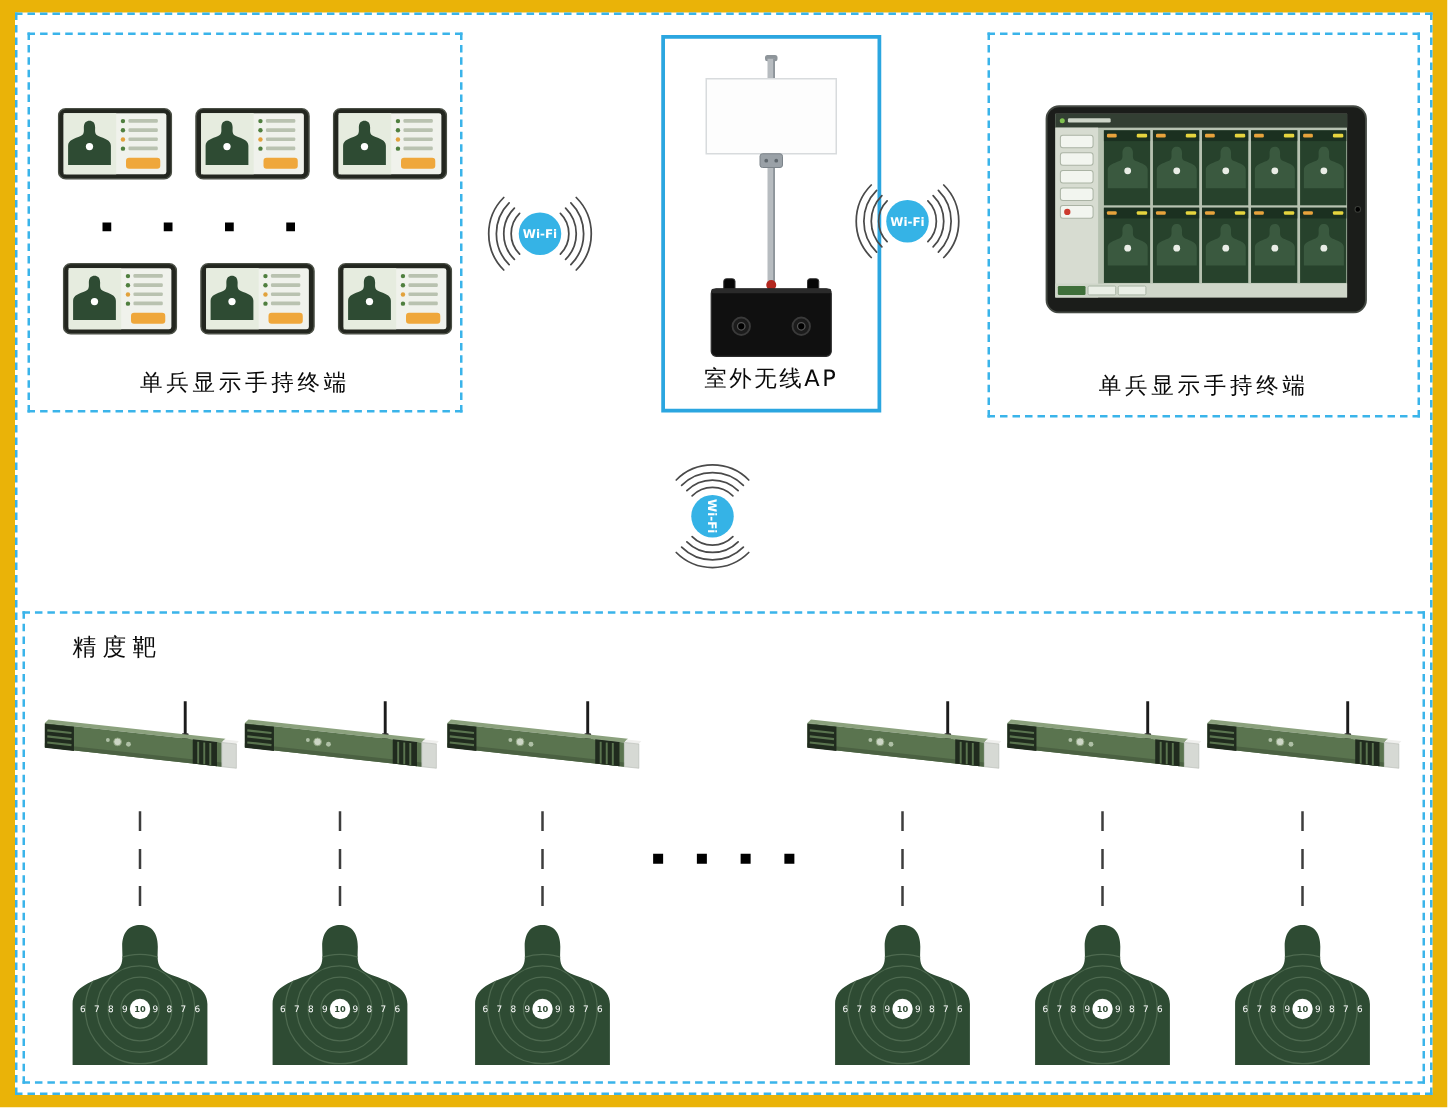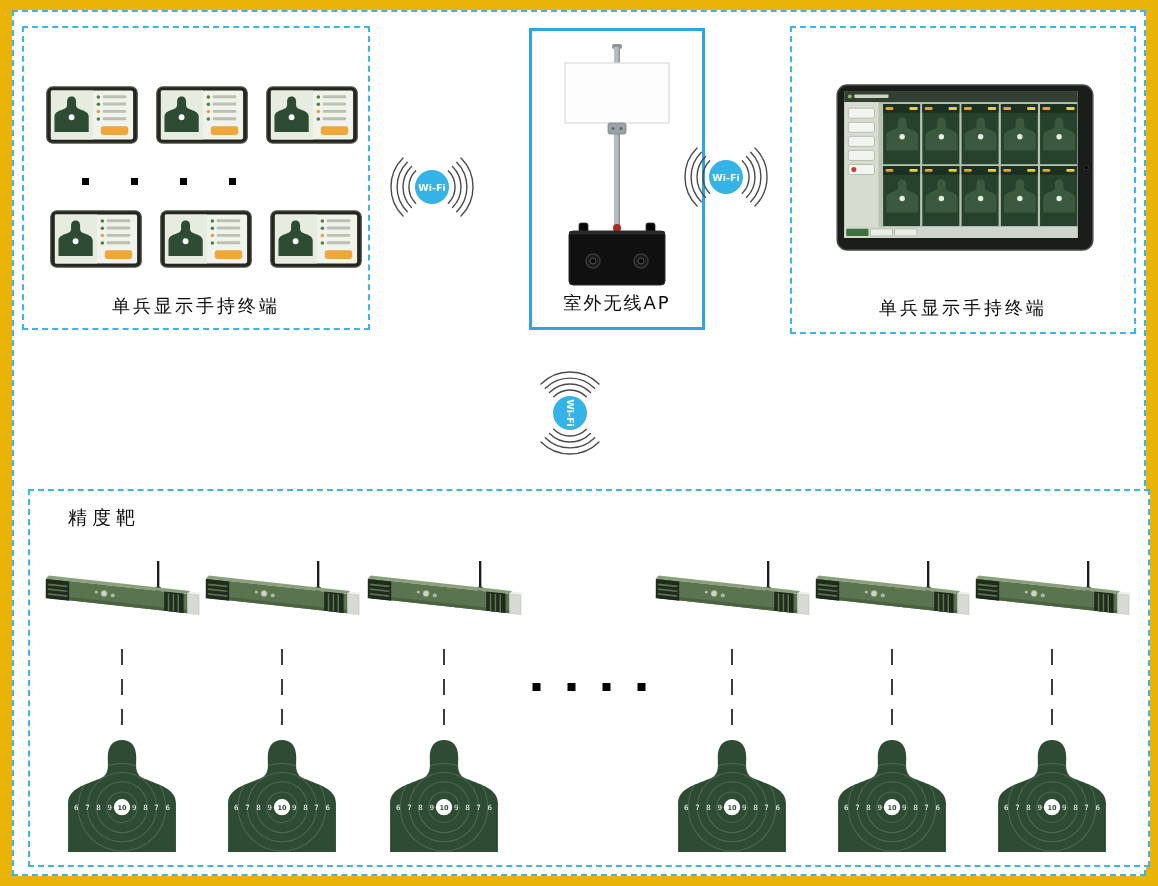--- a/index.html
+++ b/index.html
@@ -239,21 +239,21 @@
   <svg class="abs" style="left:370px;top:156px" width="124" height="62">
       <use href="#sym-wifi" width="124" height="62"></use>
     </svg>
   <svg class="abs" style="left:664px;top:146px" width="124" height="62">
       <use href="#sym-wifi" width="124" height="62"></use>
     </svg>
   <svg class="abs wifi-rot" style="left:508px;top:382px" width="124" height="62">
       <use href="#sym-wifi" width="124" height="62"></use>
     </svg>
 
-  <div class="abs dashed" style="left:28px; top:489px; width:1122px; height:378px;">
+  <div class="abs dashed" style="left:18px; top:489px; width:1122px; height:378px;">
     <div class="corner-label" style="left:38px; top:14px;">精度靶</div>
 
     <svg class="abs" style="left:12px;top:66px" width="160" height="72">
         <use href="#sym-rail" width="160" height="72"></use>
       </svg>
     <svg class="abs" style="left:172px;top:66px" width="160" height="72">
         <use href="#sym-rail" width="160" height="72"></use>
       </svg>
     <svg class="abs" style="left:334px;top:66px" width="160" height="72">
         <use href="#sym-rail" width="160" height="72"></use>

